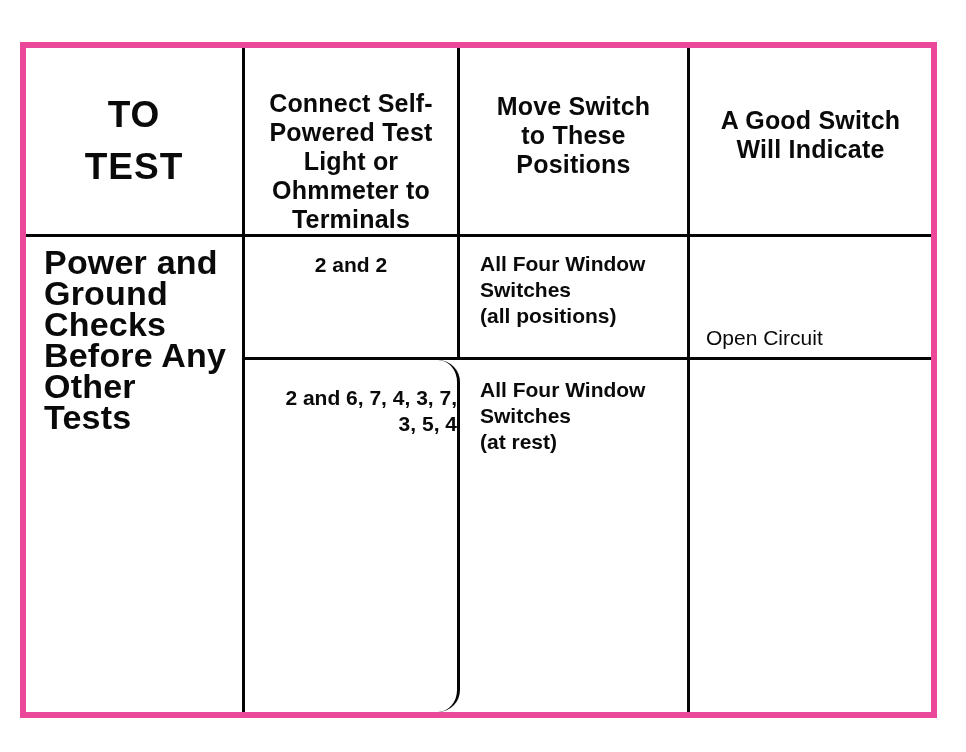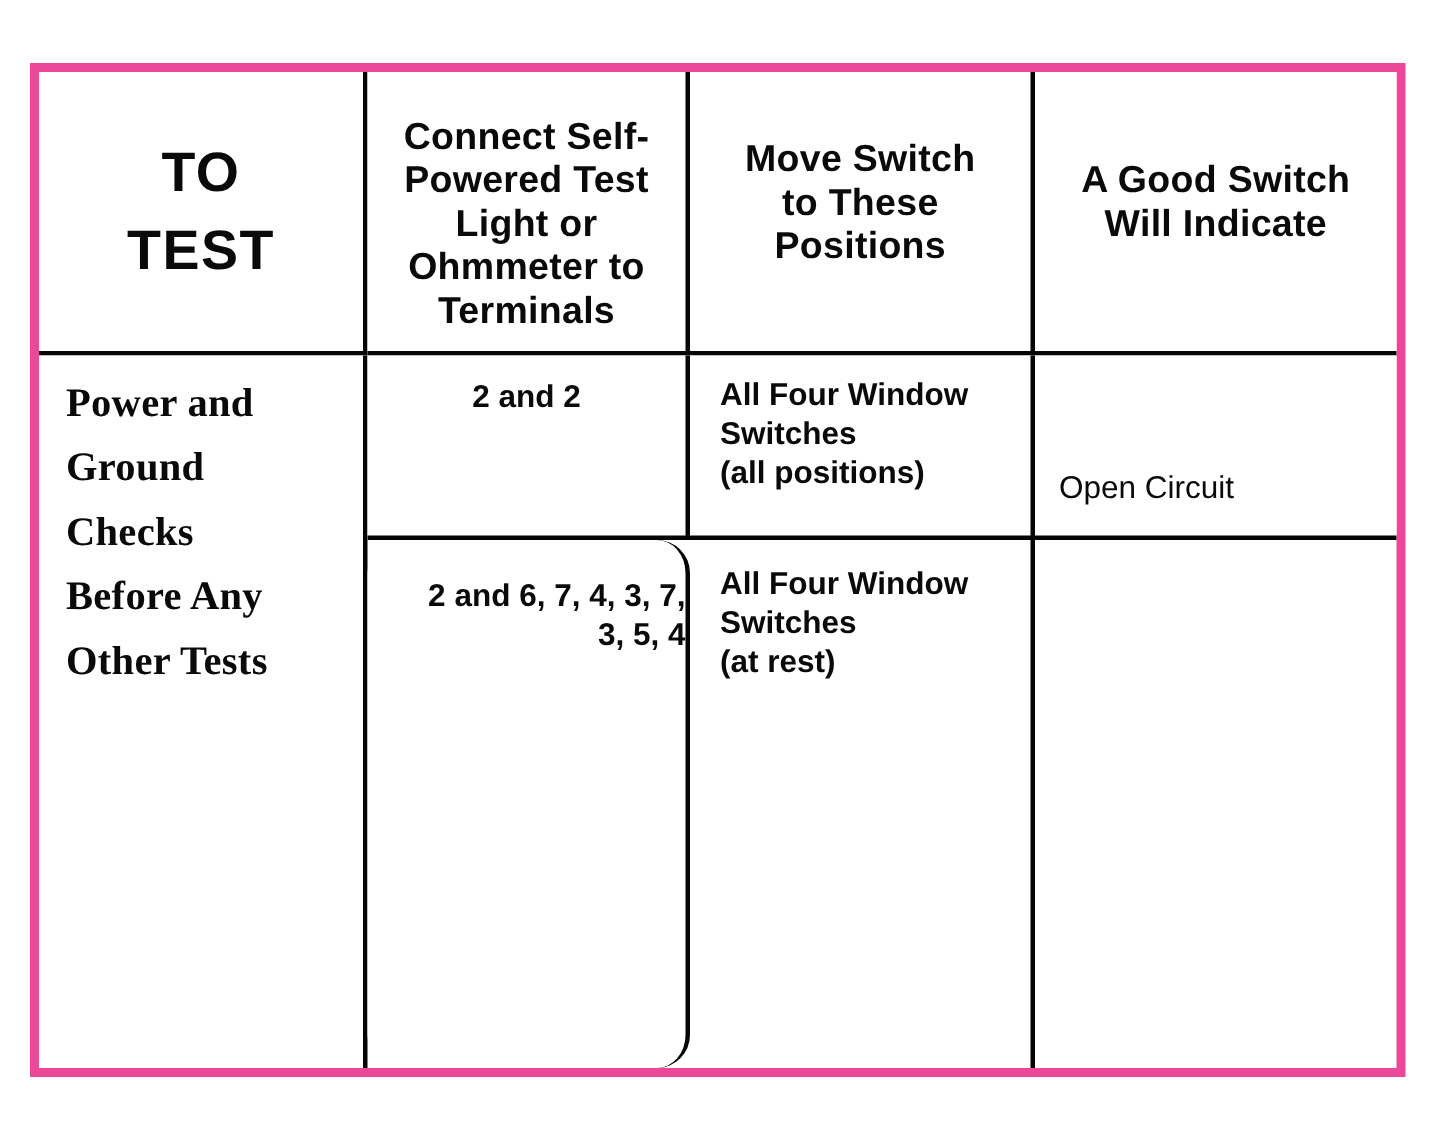--- a/index.html
+++ b/index.html
@@ -62,50 +62,50 @@
   .h-totest {
     grid-column: 1; grid-row: 1;
     justify-content: center;
   }
   .h-totest .txt {
     font-size: 37px;
     line-height: 52px;
     letter-spacing: 1px;
   }
 
-  .h-connect  { grid-column: 2; grid-row: 1; justify-content: flex-end; padding-bottom: 12px; }
+  .h-connect  { grid-column: 2; grid-row: 1; justify-content: flex-end; }
   .h-move     { grid-column: 3; grid-row: 1; justify-content: center; padding-bottom: 12px; }
   .h-indicate { grid-column: 4; grid-row: 1; justify-content: center; padding-bottom: 12px; }
 
   
   .b-totest {
     grid-column: 1; grid-row: 2 / 4;
     padding: 10px 14px 0 18px;
     font-weight: bold;
-    font-size: 27px;
-    line-height: 43px;
+    font-size: 34px;
+    line-height: 31px;
     letter-spacing: 0.2px;
-    font-family: Liberation Serif, serif;
   }
 
   
   .body-sm { font-size: 21px; line-height: 26px; }
 
   .r1-terminals {
     grid-column: 2; grid-row: 2;
     text-align: center;
     padding-top: 15px;
   }
   .r1-positions {
     grid-column: 3; grid-row: 2;
     padding: 14px 6px 0 20px;
   }
   .r1-indication {
     grid-column: 4; grid-row: 2;
     padding: 76px 6px 0 16px;
+    margin-top: 12px;
   }
 
   .r2-terminals {
     grid-column: 2; grid-row: 3;
     text-align: right;
     padding-top: 25px;
     border-radius: 22px;
   }
   .r2-positions {
     grid-column: 3; grid-row: 3;

